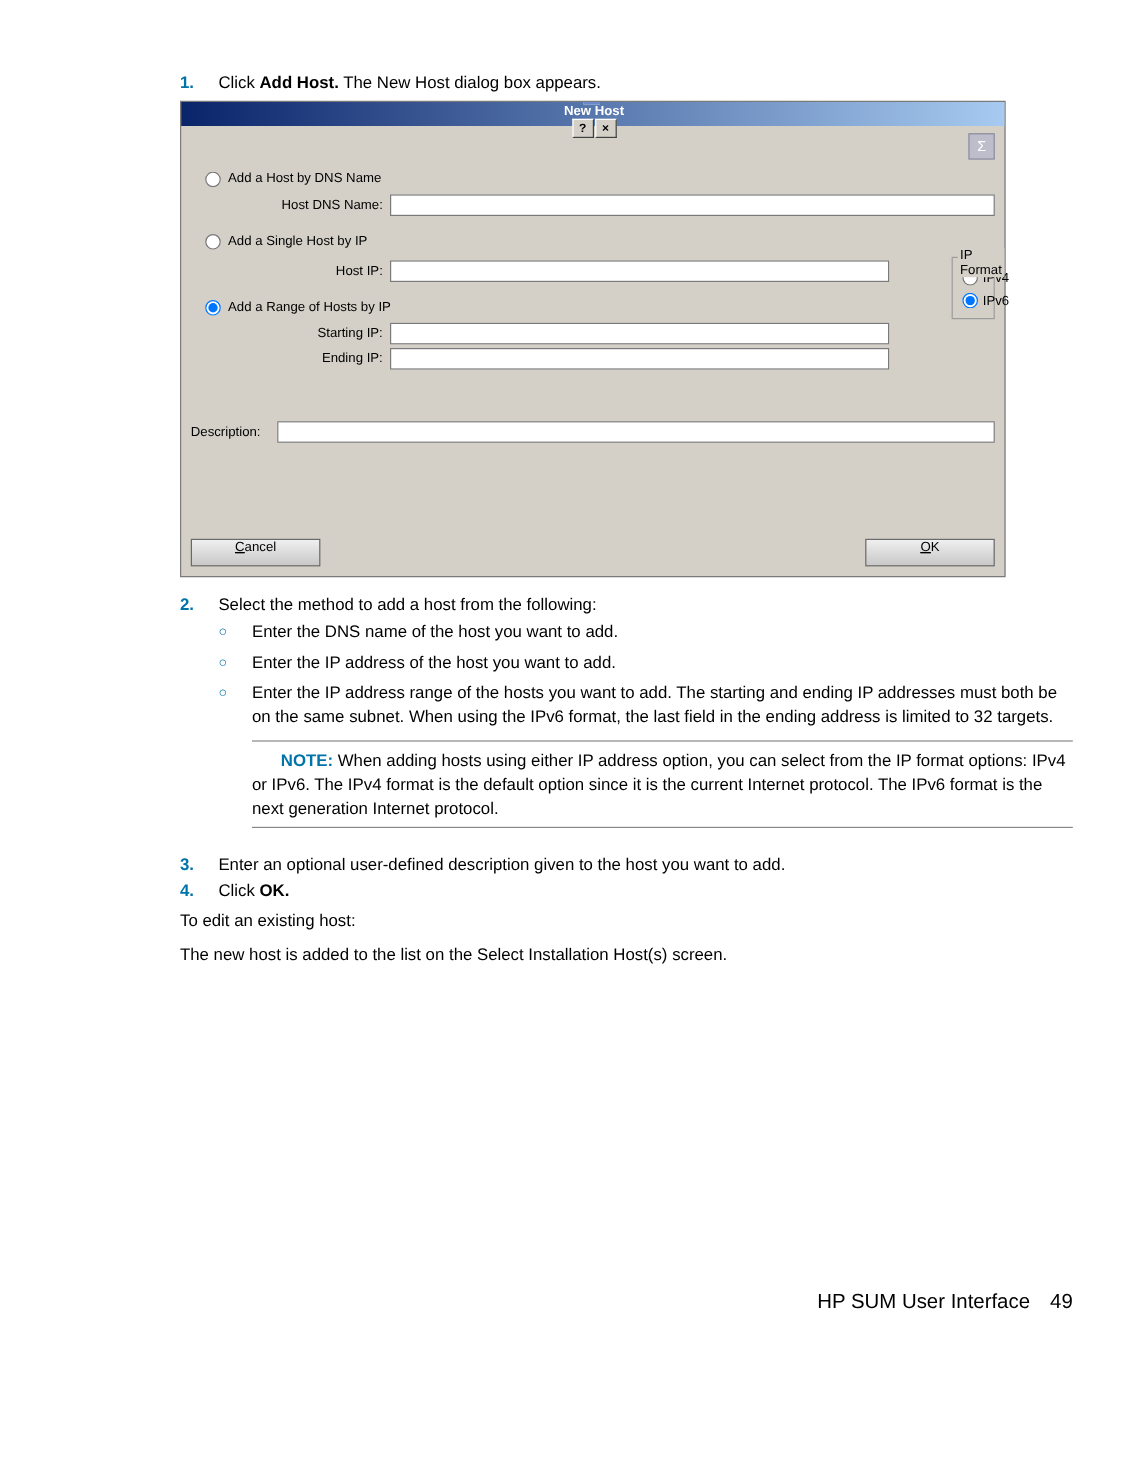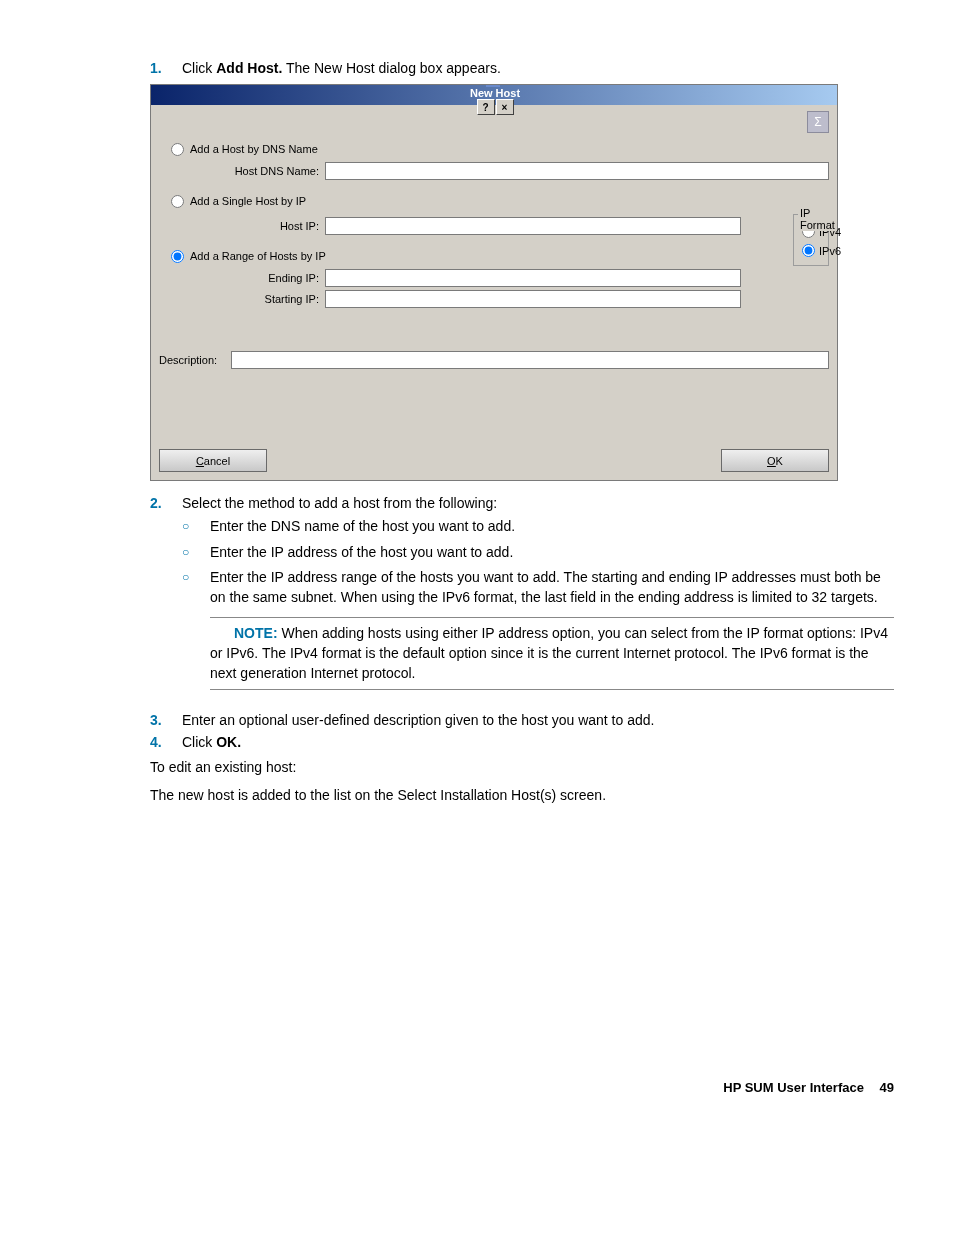--- a/index.html
+++ b/index.html
@@ -68,22 +68,21 @@
     padding-left: 24px;
   }
   .para {
     margin: 8px 0 8px 40px;
     line-height: 1.4;
   }
   .footer {
     position: absolute;
     bottom: 40px;
     right: 60px;
-    font-size: 13px;
-    font-weight: bold;
+    font-size: 17px;
   }
   .footer-pg {
     margin-left: 12px;
   }
 
   
   .dialog-wrap {
     margin: 8px 0 14px 40px;
   }
   .dialog {
@@ -233,21 +232,21 @@
     padding: 0 0 0 0;
   }
   .dlg-btn {
     width: 106px;
     height: 21px;
     border: 1px solid #6a6a6a;
     background: linear-gradient(#efefef, #c8c8c8);
     font-size: 11px;
     font-family: Tahoma, Arial, sans-serif;
     display: flex;
-    align-items: center;
+    align-items: flex-start;
     justify-content: center;
     cursor: pointer;
   }
   .dlg-btn span::first-letter {
     text-decoration: underline;
   }
   .host-ip-flex {
     display: flex;
     align-items: flex-start;
   }
@@ -308,25 +307,25 @@
               <input class="field-input narrow" type="text" style="">
             </div>
 
             <div class="middle-spacer"></div>
 
             <div class="radio-row">
               <input type="radio" name="addmode" checked="" style="">
               <span>Add a Range of Hosts by IP</span>
             </div>
             <div class="field-row">
+              <span class="field-label">Starting IP:</span>
+              <input class="field-input narrow" type="text" style="">
+            </div>
+            <div class="field-row">
               <span class="field-label">Ending IP:</span>
-              <input class="field-input narrow" type="text" style="">
-            </div>
-            <div class="field-row">
-              <span class="field-label">Starting IP:</span>
               <input class="field-input narrow" type="text" style="">
             </div>
           </div>
           <div>
             <div class="fieldset-ipformat">
               <span class="legend">IP Format</span>
               <div class="ip-radio-row">
                 <input type="radio" name="ipf" style="">
                 <span>IPv4</span>
               </div>

